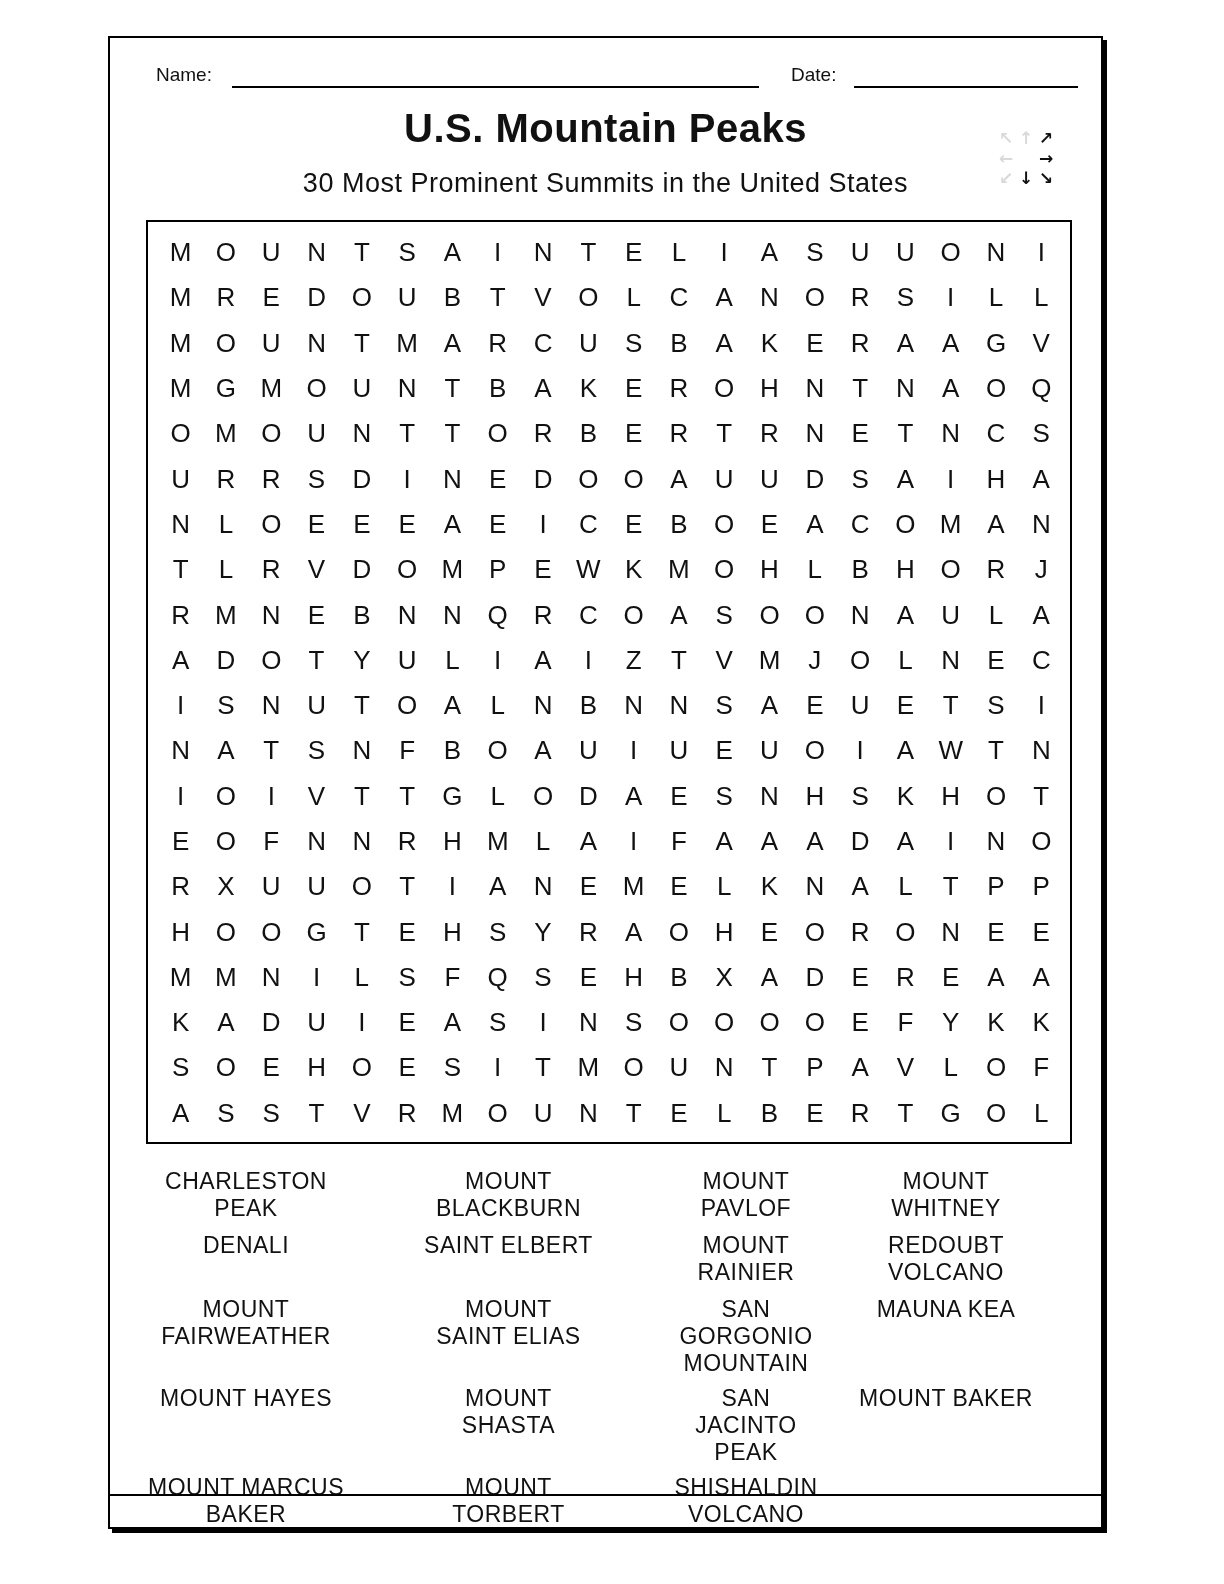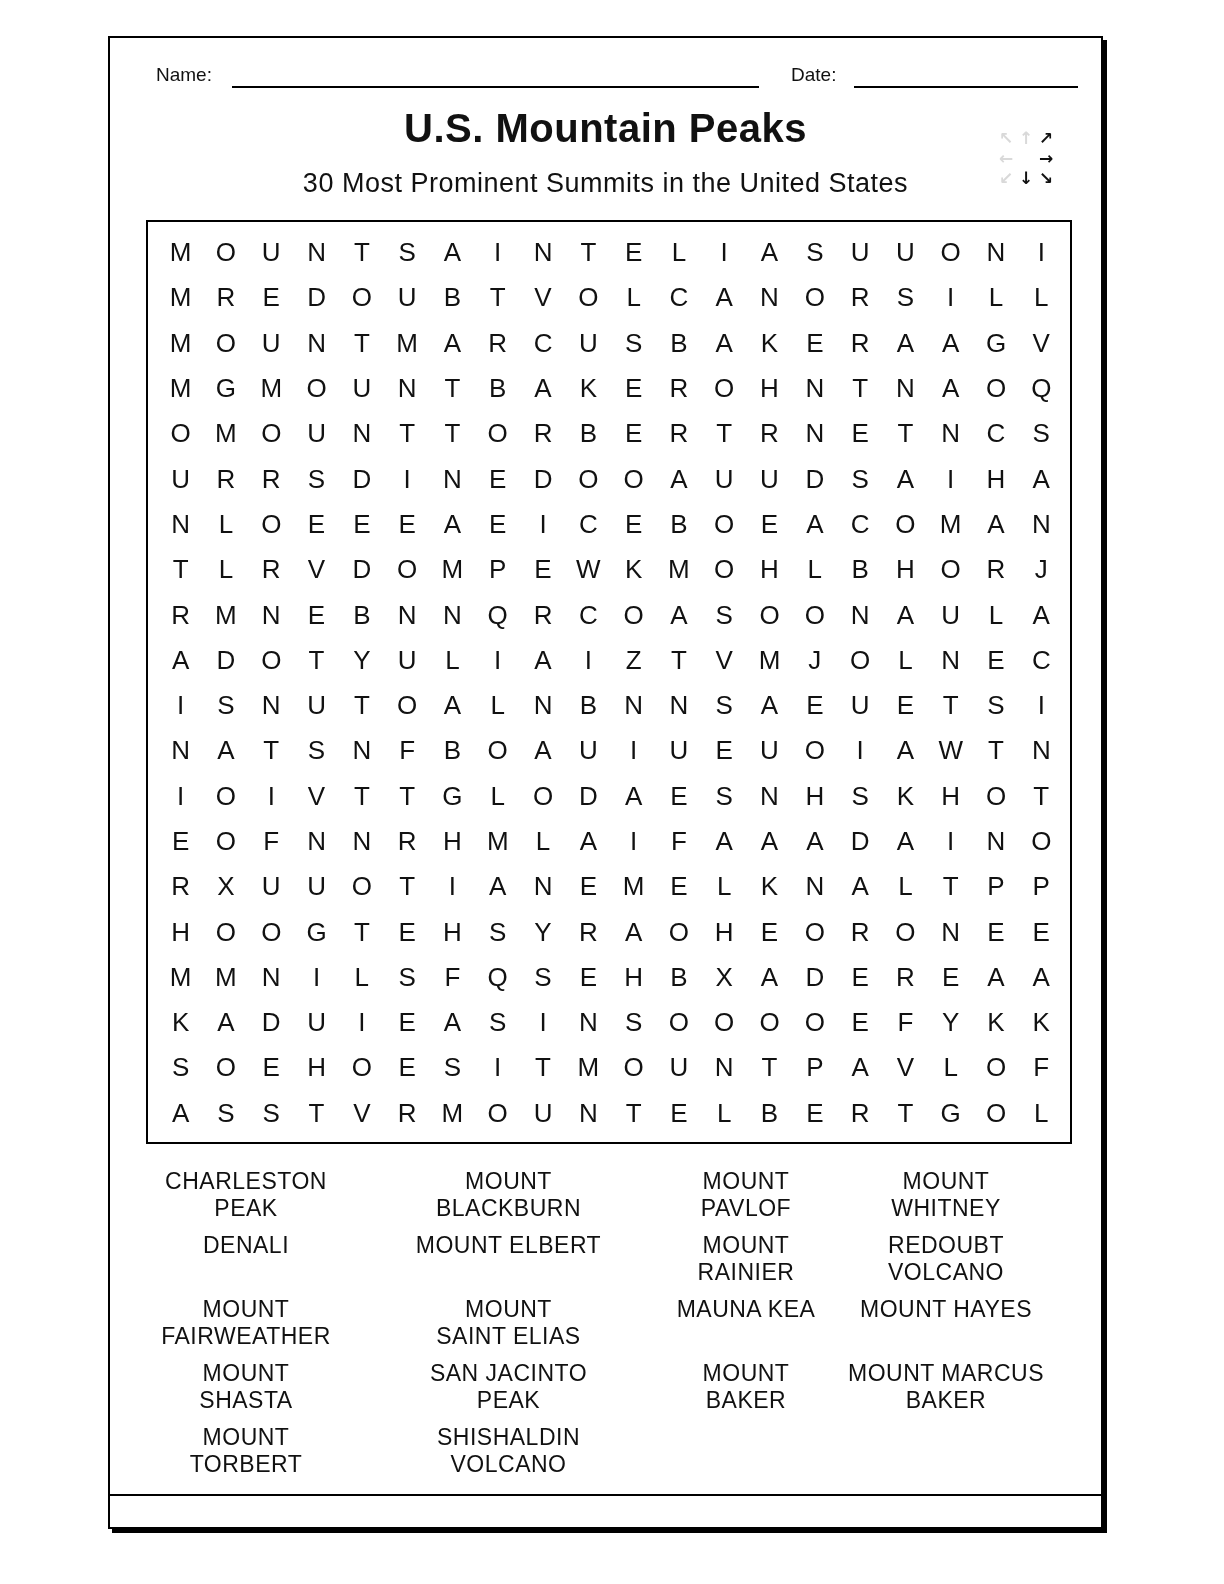--- a/index.html
+++ b/index.html
@@ -464,25 +464,26 @@
         <div class="cell">L</div>
       </div>
   </div>
 
   <div class="words" id="words">
       <div class="word">CHARLESTON<br>PEAK</div>
       <div class="word">MOUNT<br>BLACKBURN</div>
       <div class="word">MOUNT<br>PAVLOF</div>
       <div class="word">MOUNT<br>WHITNEY</div>
       <div class="word">DENALI</div>
-      <div class="word">MOUNT ELBERT</div>
+      <div class="word">SAINT ELBERT</div>
       <div class="word">MOUNT<br>RAINIER</div>
       <div class="word">REDOUBT<br>VOLCANO</div>
       <div class="word">MOUNT<br>FAIRWEATHER</div>
       <div class="word">MOUNT<br>SAINT ELIAS</div>
+      <div class="word">SAN GORGONIO<br>MOUNTAIN</div>
       <div class="word">MAUNA KEA</div>
       <div class="word">MOUNT HAYES</div>
       <div class="word">MOUNT<br>SHASTA</div>
       <div class="word">SAN JACINTO<br>PEAK</div>
       <div class="word">MOUNT BAKER</div>
       <div class="word">MOUNT MARCUS<br>BAKER</div>
       <div class="word">MOUNT<br>TORBERT</div>
       <div class="word">SHISHALDIN<br>VOLCANO</div>
     </div>
 

